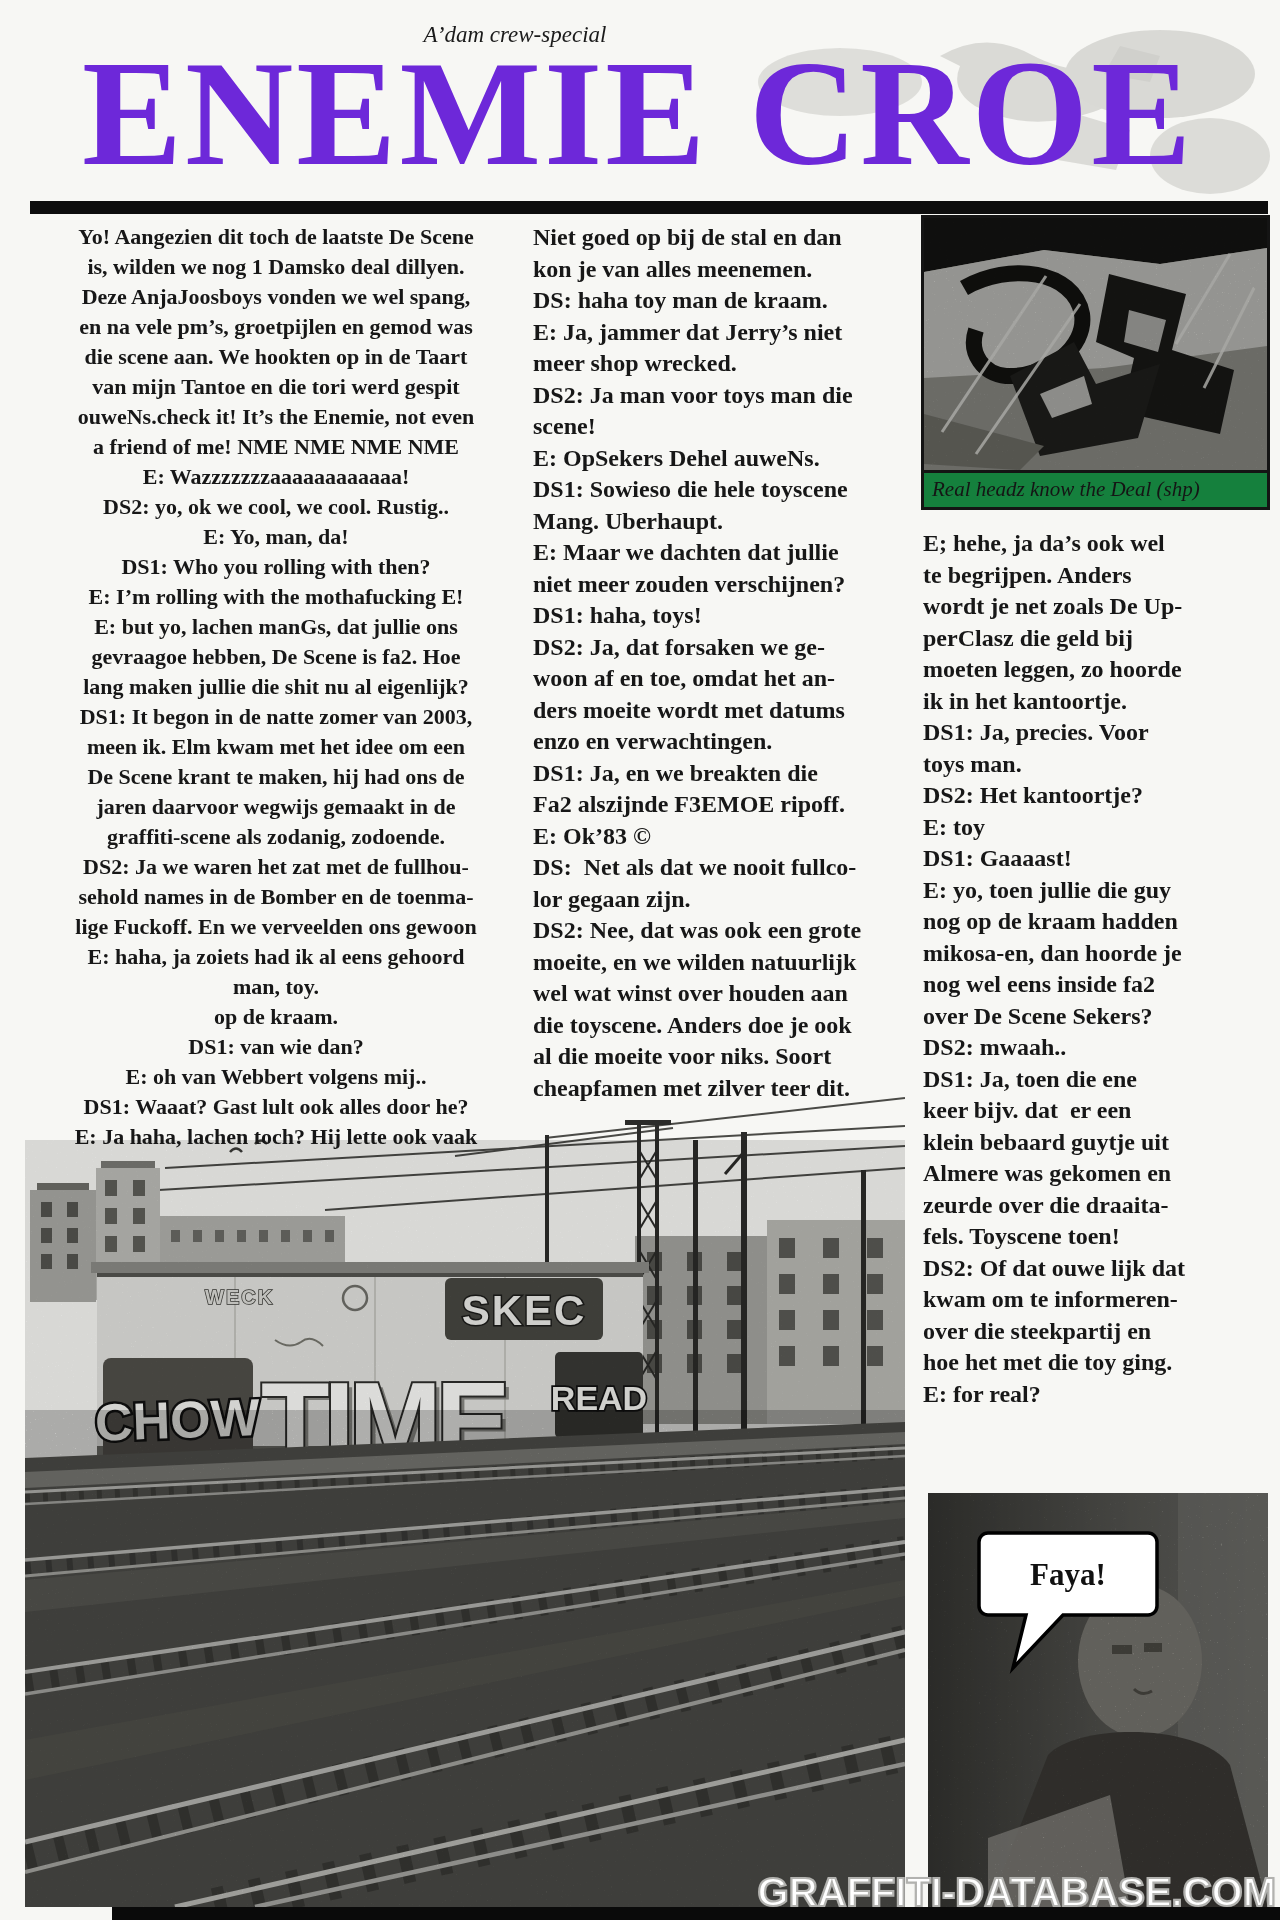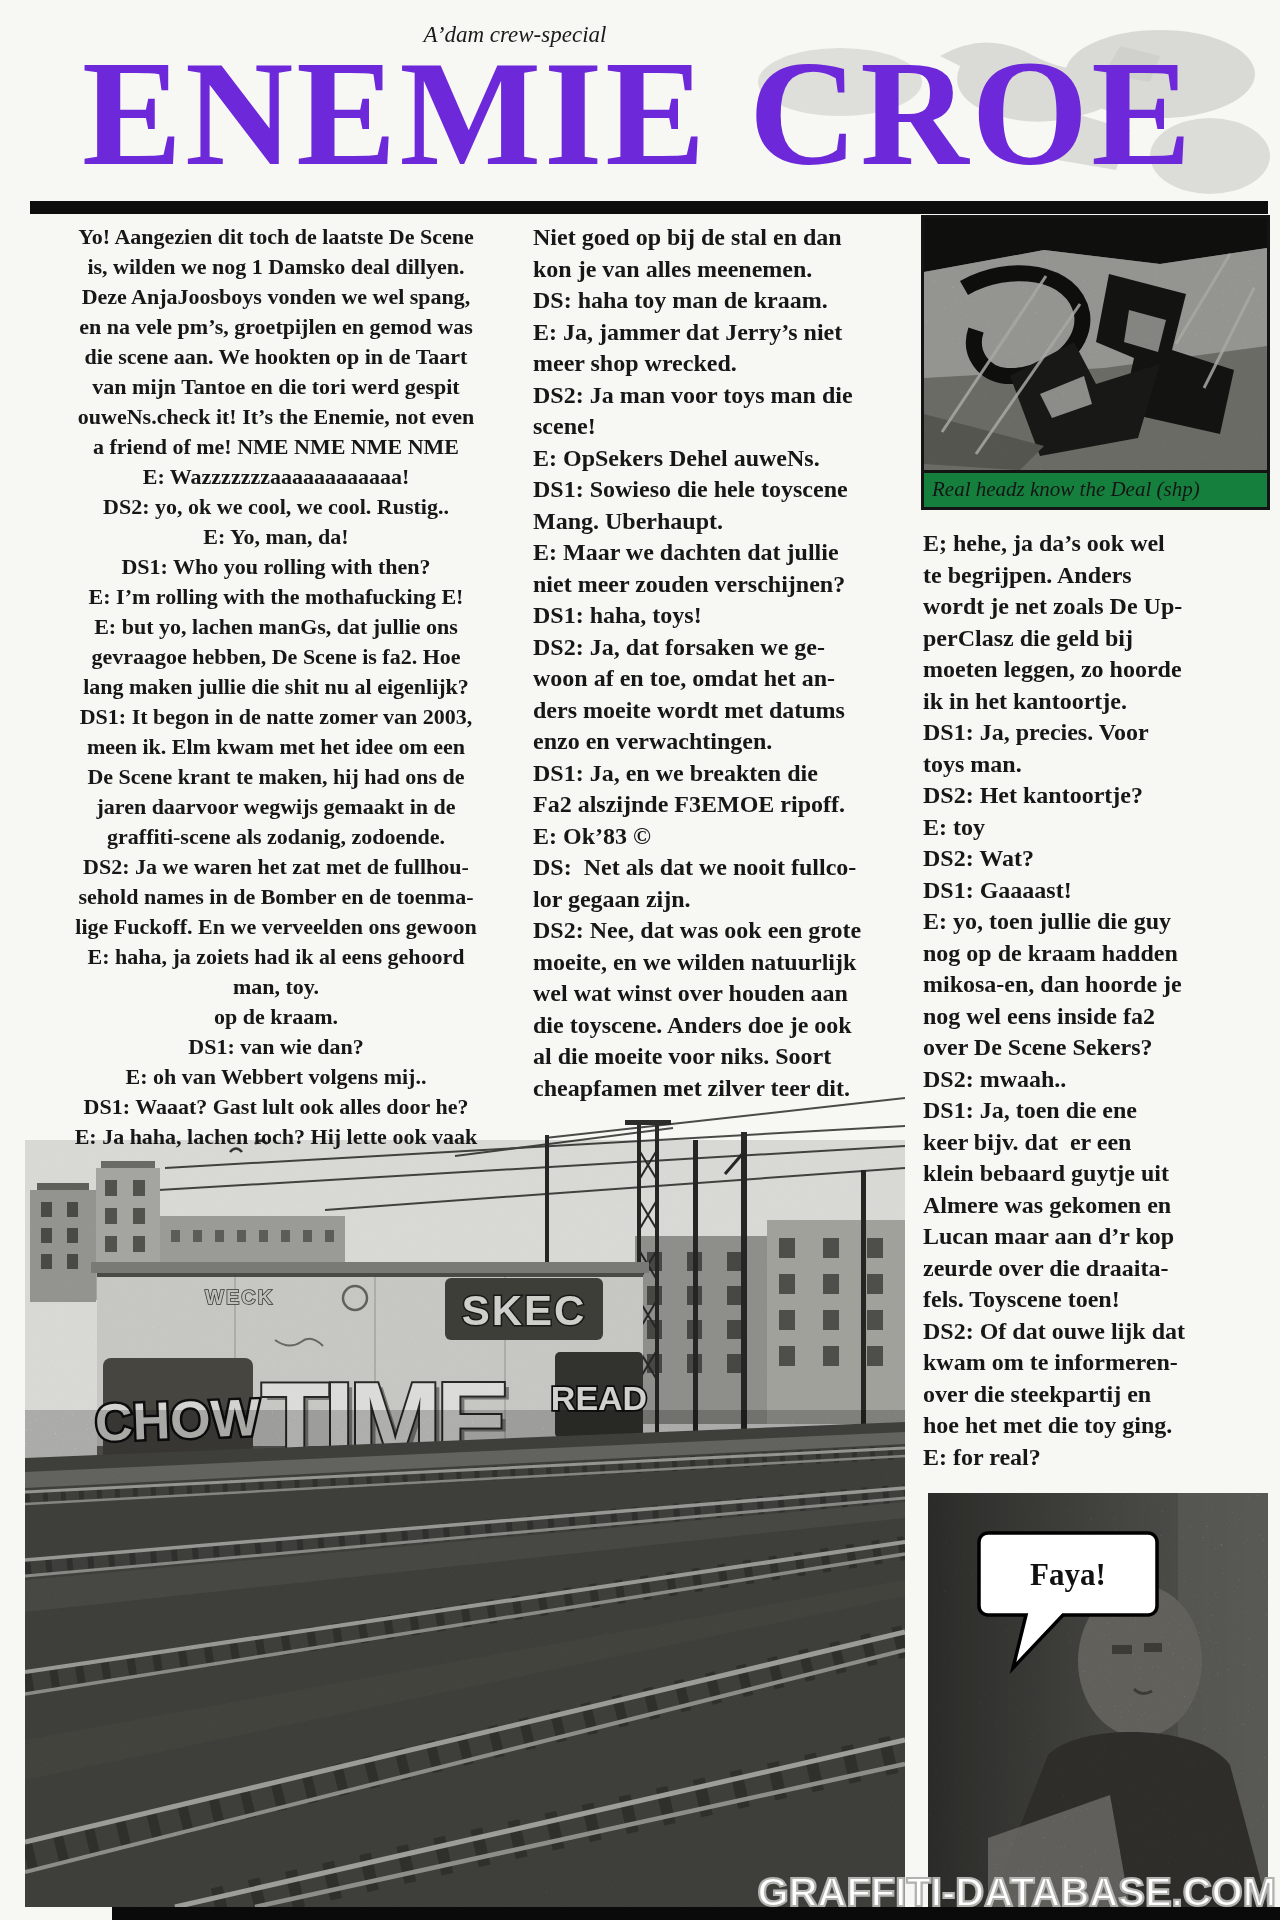--- a/index.html
+++ b/index.html
@@ -123,33 +123,31 @@
       <div class="ln">E; hehe, ja da’s ook wel</div>
       <div class="ln">te begrijpen. Anders</div>
       <div class="ln">wordt je net zoals De Up-</div>
       <div class="ln">perClasz die geld bij</div>
       <div class="ln">moeten leggen, zo hoorde</div>
       <div class="ln">ik in het kantoortje.</div>
       <div class="ln">DS1: Ja, precies. Voor</div>
       <div class="ln">toys man.</div>
       <div class="ln">DS2: Het kantoortje?</div>
       <div class="ln">E: toy</div>
-      <div class="ln">DS2: Wat?</div>
       <div class="ln">DS1: Gaaaast!</div>
       <div class="ln">E: yo, toen jullie die guy</div>
       <div class="ln">nog op de kraam hadden</div>
       <div class="ln">mikosa-en, dan hoorde je</div>
       <div class="ln">nog wel eens inside fa2</div>
       <div class="ln">over De Scene Sekers?</div>
       <div class="ln">DS2: mwaah..</div>
       <div class="ln">DS1: Ja, toen die ene</div>
       <div class="ln">keer bijv. dat  er een</div>
       <div class="ln">klein bebaard guytje uit</div>
       <div class="ln">Almere was gekomen en</div>
-      <div class="ln">Lucan maar aan d’r kop</div>
       <div class="ln">zeurde over die draaita-</div>
       <div class="ln">fels. Toyscene toen!</div>
       <div class="ln">DS2: Of dat ouwe lijk dat</div>
       <div class="ln">kwam om te informeren-</div>
       <div class="ln">over die steekpartij en</div>
       <div class="ln">hoe het met die toy ging.</div>
       <div class="ln">E: for real?</div>
     </div>
 
   <div class="deal-box">

